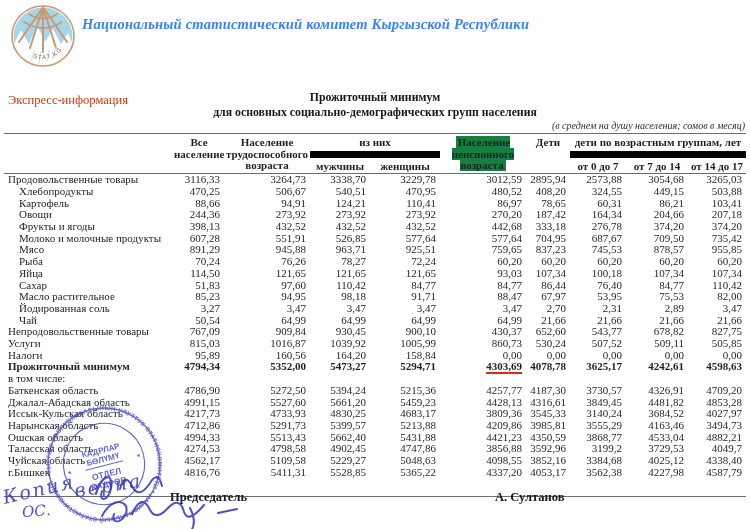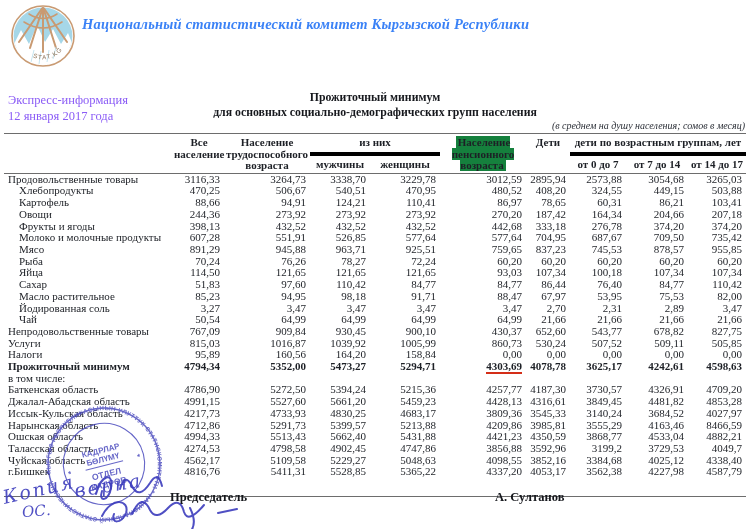--- a/index.html
+++ b/index.html
@@ -10,21 +10,21 @@
   }
   
   .logo { position:absolute; left:10px; top:4px; width:66px; height:66px; }
   .org-title {
     position:absolute; left:82px; top:16px; width:640px;
     font:bold italic 14.5px "Liberation Serif", serif; color:#3b82f6;
     letter-spacing:.2px;
   }
   .info-block {
     position:absolute; left:8px; top:92px;
-    font:12.5px "Liberation Serif", serif; line-height:16px; color:#8b5cf6;
+    font:12.5px "Liberation Serif", serif; line-height:16px; color:#c2410c;
   }
   .title-block {
     position:absolute; left:135px; top:90px; width:480px; text-align:center;
     font:bold 11.8px "Liberation Serif", serif; line-height:15px; color:#16181d;
   }
   .unit-note {
     position:absolute; right:5px; top:120px;
     font:italic 10px "Liberation Serif", serif; color:#2a2e36;
   }
   
@@ -32,21 +32,21 @@
     position:absolute; left:4px; top:133px; width:742px;
     border-collapse:collapse; table-layout:fixed;
     font-family:"Liberation Serif", serif; color:#1d2026;
     border-top:1px solid #6d6d6d;
   }
   thead th {
     font-weight:bold; font-size:11px; line-height:11.6px;
     vertical-align:top; text-align:center; padding:3px 0 1px;
   }
   thead { border-bottom:1px solid #6d6d6d; }
-  th.sub-rule { border-bottom:4px solid #000000; padding-bottom:2px; }
+  th.sub-rule { border-bottom:7px solid #000000; padding-bottom:2px; }
   th .hl { background:#15803d; padding:0 2px; }
   tbody td {
     font-size:11px; line-height:11.7px; height:11.7px;
     padding:0; white-space:nowrap; overflow:visible;
   }
   td.lbl { text-align:left; padding-left:4px; }
   td.lbl.ind { padding-left:15px; }
   td.num { text-align:right; padding-right:4px; }
   tr.bold td { font-weight:bold; }
   tr.last td { border-bottom:1px solid #6d6d6d; padding-bottom:18px; }
@@ -100,21 +100,20 @@
     <path id="larc" d="M14,46 A24,24 0 0 0 52,46" fill="none"></path>
     <text font-family="Liberation Sans, sans-serif" font-size="6.2" fill="#8a7055" letter-spacing="1.2">
       <textPath href="#larc" startOffset="26%">STAT.KG</textPath>
     </text>
   </svg>
 
   <div class="org-title">Национальный статистический комитет  Кыргызской Республики</div>
 
   <div class="info-block">
     <div>Экспресс-информация</div>
-    <div>12 января  2017 года</div>
   </div>
 
   <div class="title-block">
     <div>Прожиточный минимум</div>
     <div>для основных социально-демографических групп населения</div>
   </div>
 
   <div class="unit-note">(в среднем на душу населения; сомов в месяц)</div>
 
   <table class="mintable">
@@ -404,21 +403,21 @@
         <tr>
           <td class="lbl">Нарынская область</td>
           <td class="num">4712,86</td>
           <td class="num">5291,73</td>
           <td class="num">5399,57</td>
           <td class="num">5213,88</td>
           <td class="num">4209,86</td>
           <td class="num">3985,81</td>
           <td class="num">3555,29</td>
           <td class="num">4163,46</td>
-          <td class="num">8466,59</td>
+          <td class="num">3494,73</td>
         </tr>
         <tr>
           <td class="lbl">Ошская область</td>
           <td class="num">4994,33</td>
           <td class="num">5513,43</td>
           <td class="num">5662,40</td>
           <td class="num">5431,88</td>
           <td class="num">4421,23</td>
           <td class="num">4350,59</td>
           <td class="num">3868,77</td>

